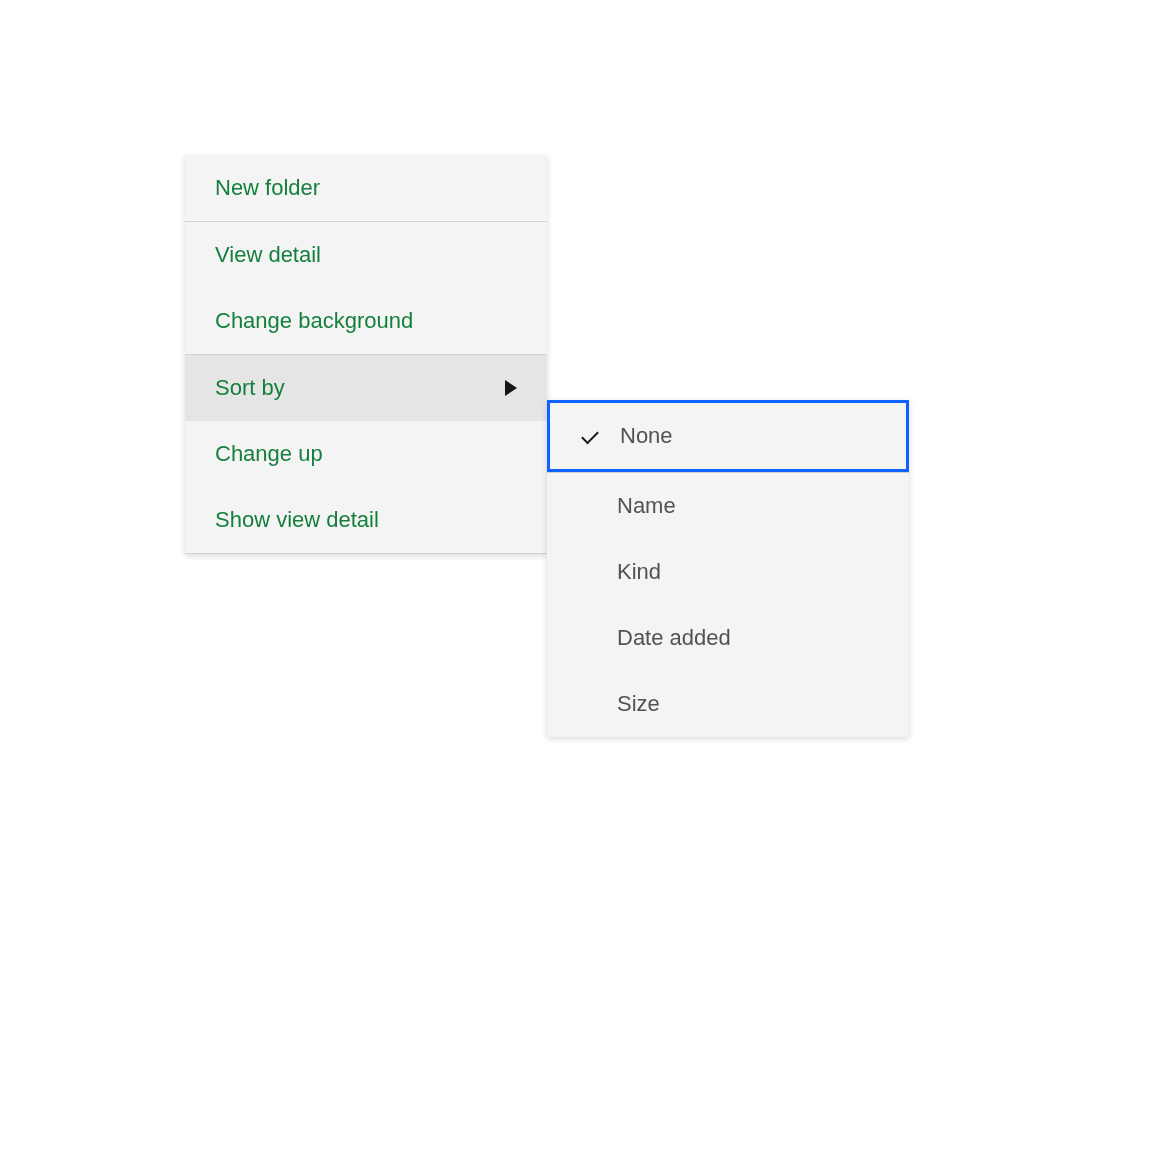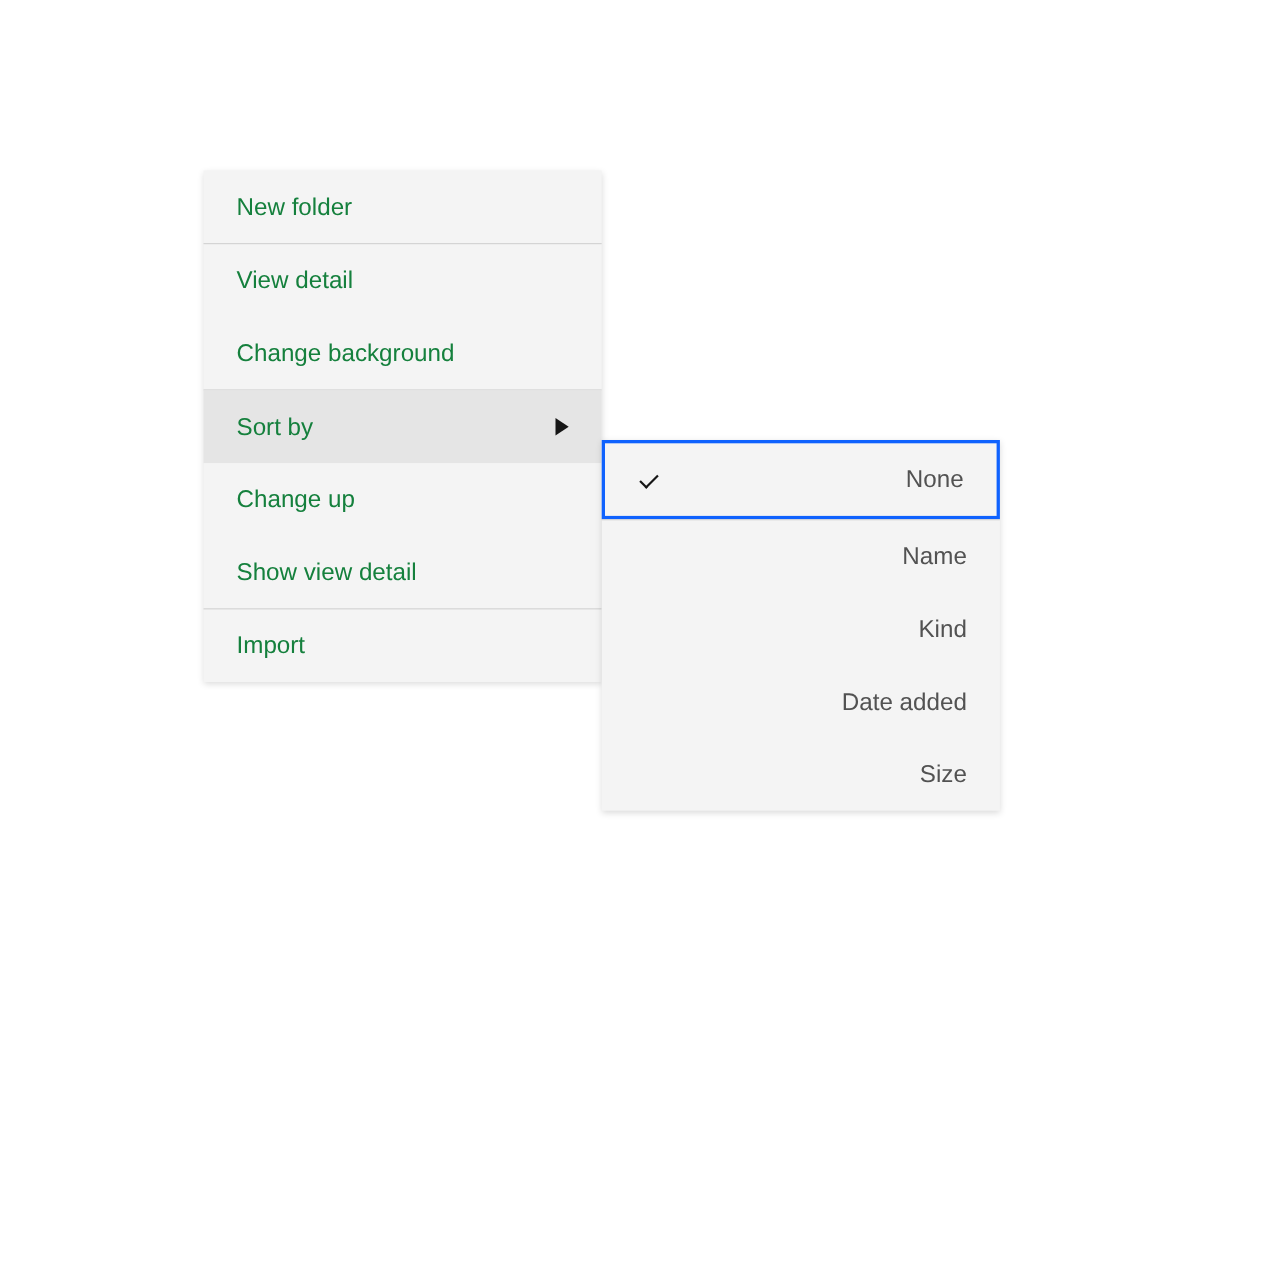--- a/index.html
+++ b/index.html
@@ -45,21 +45,20 @@
       border-bottom: 8px solid transparent;
       border-left: 12px solid #161616;
     }
     .submenu {
       position: absolute;
       left: 547px;
       top: 400px;
       width: 362px;
       background: #f4f4f4;
       box-shadow: 0 2px 6px rgba(0,0,0,0.15);
-      text-align: right;
     }
     .submenu-item {
       display: flex;
       align-items: center;
       padding: 20px 30px 20px 30px;
       font-size: 22px;
       color: #525252;
       cursor: pointer;
       font-weight: 400;
     }
@@ -115,23 +114,20 @@
     <span>Sort by</span>
     <span class="arrow-right"></span>
   </div>
   <div class="menu-item">
     <span>Change up</span>
   </div>
   <div class="menu-item">
     <span>Show view detail</span>
   </div>
   <div class="menu-divider"></div>
-  <div class="menu-item">
-    <span>Import</span>
-  </div>
 </div>
 
 <div class="submenu">
   <div class="submenu-item selected">
     <span class="check-slot">
       <span class="check-icon"></span>
     </span>
     <span class="label">None</span>
   </div>
   <div class="submenu-divider"></div>

